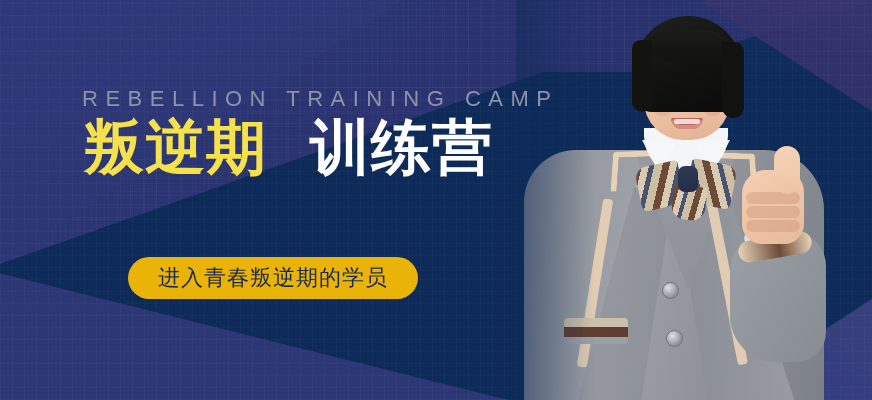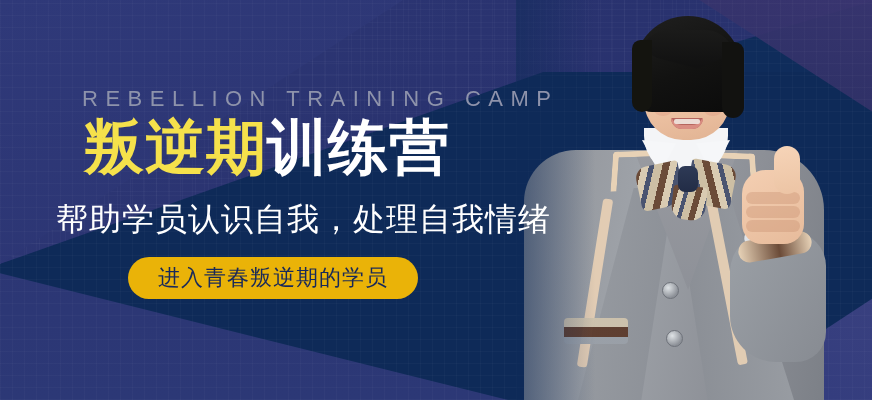--- a/index.html
+++ b/index.html
@@ -41,21 +41,21 @@
       repeating-linear-gradient(90deg,rgba(255,255,255,.022) 0 1px,transparent 1px 12px);}
 
   
   .copy{position:absolute;left:0;top:0;width:560px;height:400px;}
   .eyebrow{position:absolute;left:82px;top:86px;
     font-size:22px;letter-spacing:7.5px;color:#8e93ab;font-weight:300;
     white-space:nowrap;}
   .headline{position:absolute;left:84px;top:118px;white-space:nowrap;
     font-size:60px;font-weight:bold;line-height:1;letter-spacing:1px;}
   .headline .hl-y{color:#f5e14b;margin-top:19px;}
-  .headline .hl-w{color:#ffffff;}
+  .headline .hl-w{color:#ffffff;margin-left:43px;}
   .subline{position:absolute;left:56px;top:198px;white-space:nowrap;
     font-size:32px;color:#ffffff;font-weight:300;letter-spacing:1px;}
   .pill{position:absolute;left:128px;top:257px;
     background:#eab308;color:#18295a;border-radius:22px;
     padding:8px 30px 9px;font-size:22px;font-weight:400;letter-spacing:1px;
     white-space:nowrap;line-height:1.15;cursor:pointer;}
 
   
   .photo{position:absolute;right:0;bottom:0;width:360px;height:400px;}
   .ph{position:absolute;}
@@ -217,17 +217,16 @@
     <div class="ph fing3"></div>
     <div class="ph thumb"></div>
     <div class="ph photo-shade"></div>
   </div>
 
   <div class="copy">
     <div class="eyebrow">REBELLION TRAINING CAMP</div>
     <div class="headline">
       <span class="hl-y">叛逆期</span><span class="hl-w">训练营</span>
     </div>
-    <div class="subline">帮助学员认识自我，处理自我情绪</div>
     <div class="pill">进入青春叛逆期的学员</div>
   </div>
 
 </div>
 
 </body></html>

